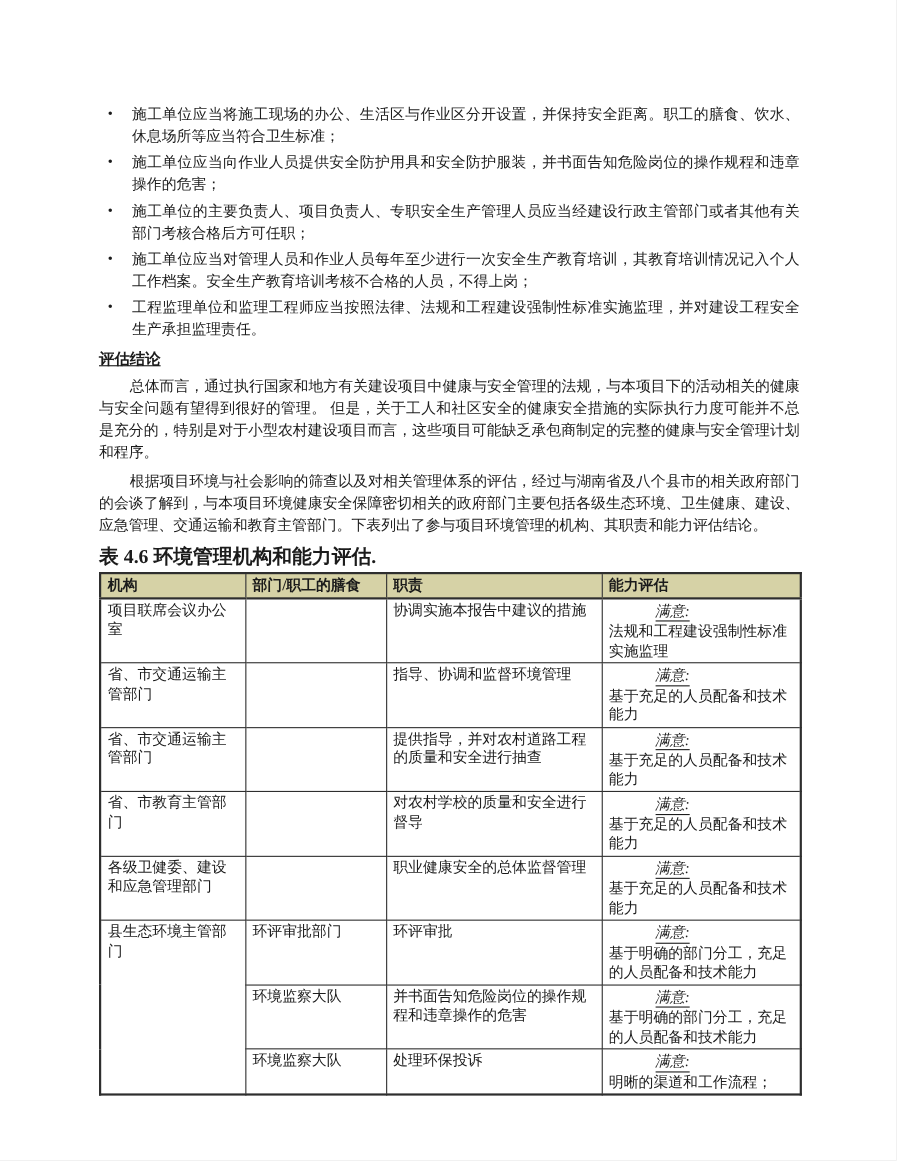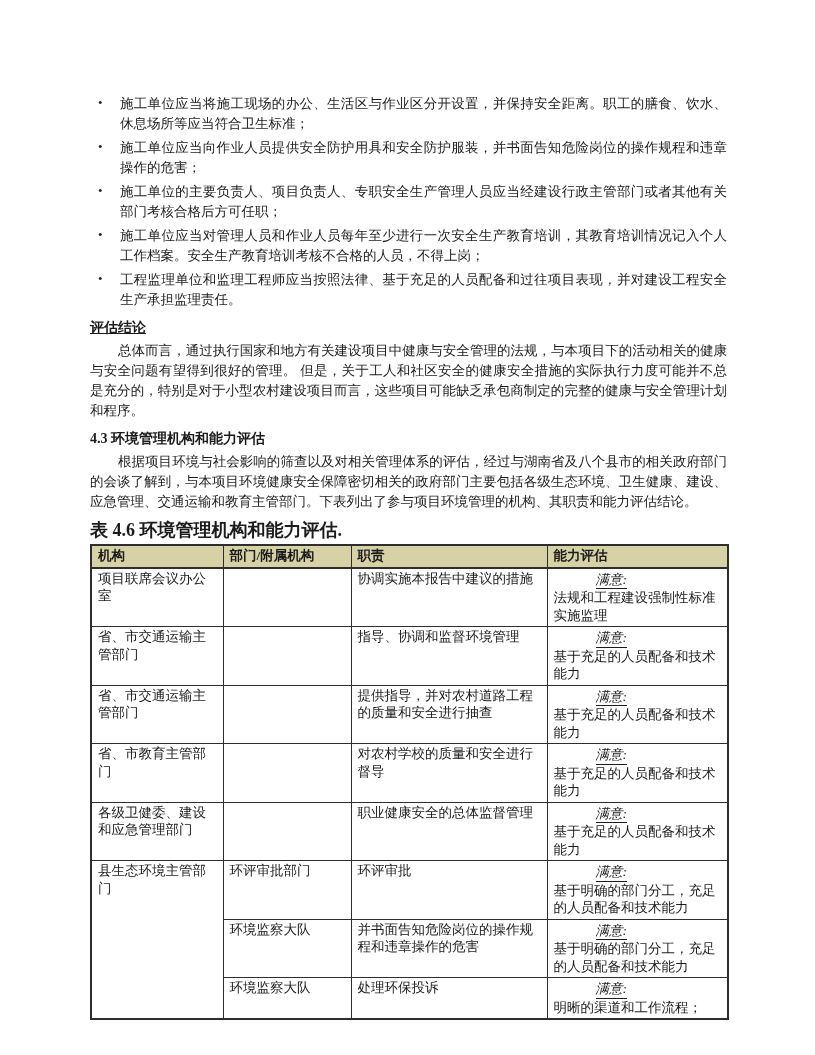--- a/index.html
+++ b/index.html
@@ -111,43 +111,42 @@
       <li>
         <span class="blt">•</span>
         <span>施工单位的主要负责人、项目负责人、专职安全生产管理人员应当经建设行政主管部门或者其他有关部门考核合格后方可任职；</span>
       </li>
       <li>
         <span class="blt">•</span>
         <span>施工单位应当对管理人员和作业人员每年至少进行一次安全生产教育培训，其教育培训情况记入个人工作档案。安全生产教育培训考核不合格的人员，不得上岗；</span>
       </li>
       <li>
         <span class="blt">•</span>
-        <span>工程监理单位和监理工程师应当按照法律、基于充足的人员配备和过往项目表现，并对建设工程安全生产承担监理责任。</span>
+        <span>工程监理单位和监理工程师应当按照法律、法规和工程建设强制性标准实施监理，并对建设工程安全生产承担监理责任。</span>
       </li>
     </ul>
 
     <h3 class="h-underline">评估结论</h3>
     <p class="para">总体而言，通过执行国家和地方有关建设项目中健康与安全管理的法规，与本项目下的活动相关的健康与安全问题有望得到很好的管理。 但是，关于工人和社区安全的健康安全措施的实际执行力度可能并不总是充分的，特别是对于小型农村建设项目而言，这些项目可能缺乏承包商制定的完整的健康与安全管理计划和程序。</p>
 
-    <h3>4.3 环境管理机构和能力评估</h3>
     <p class="para">根据项目环境与社会影响的筛查以及对相关管理体系的评估，经过与湖南省及八个县市的相关政府部门的会谈了解到，与本项目环境健康安全保障密切相关的政府部门主要包括各级生态环境、卫生健康、建设、应急管理、交通运输和教育主管部门。下表列出了参与项目环境管理的机构、其职责和能力评估结论。</p>
 
     <p class="caption">表 4.6 环境管理机构和能力评估.</p>
 
     <table class="cap">
       <colgroup>
         <col style="width:132px">
         <col style="width:128px">
         <col style="width:196px">
         <col style="width:181px">
       </colgroup>
       <thead>
         <tr>
           <th>机构</th>
-          <th>部门/附属机构</th>
+          <th>部门/职工的膳食</th>
           <th>职责</th>
           <th>能力评估</th>
         </tr>
       </thead>
       <tbody>
         <tr>
           <td>项目联席会议办公室</td>
           <td></td>
           <td>协调实施本报告中建议的措施</td>
           <td>

